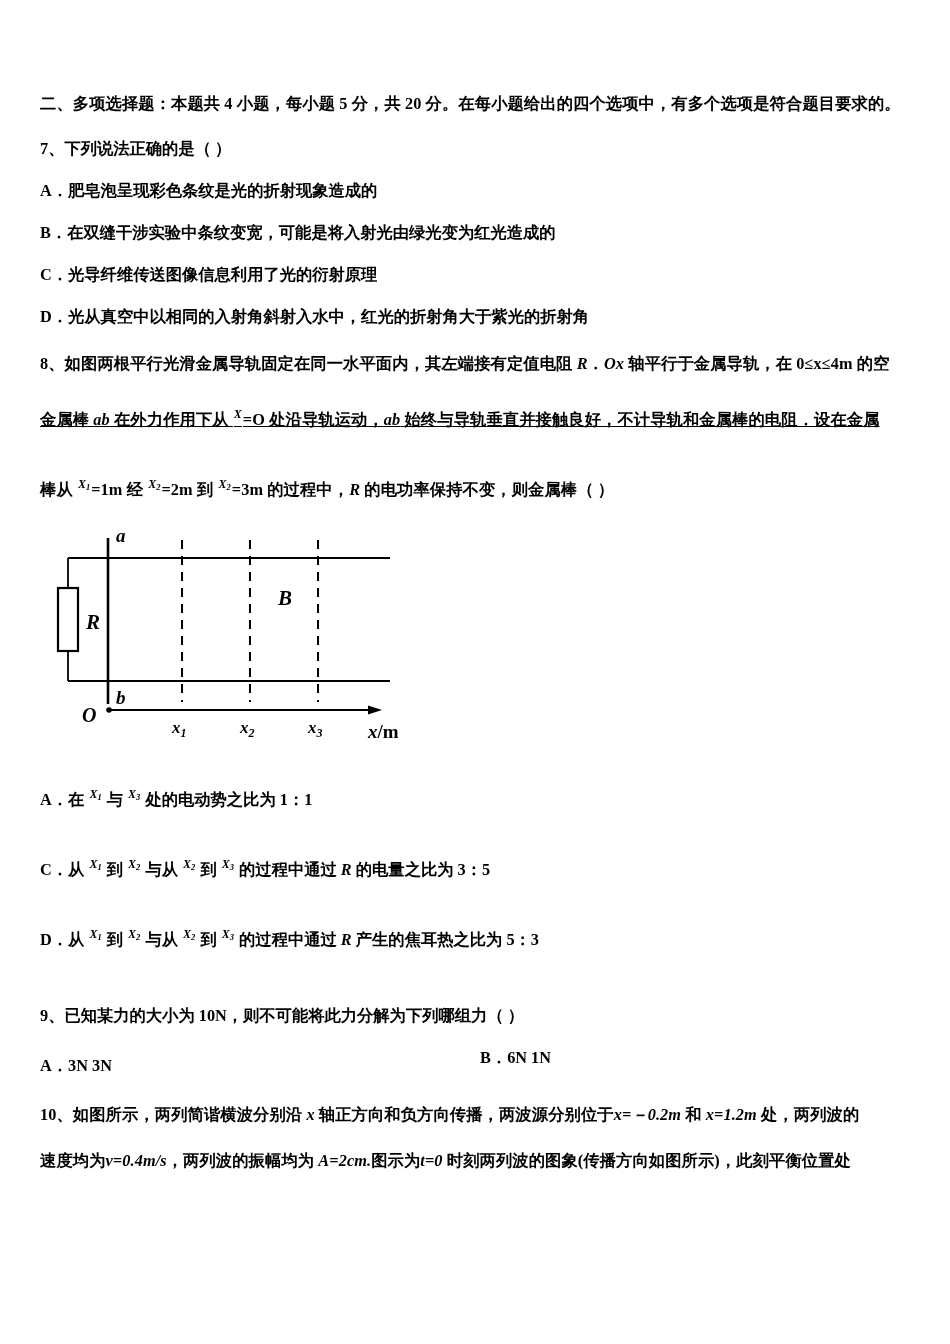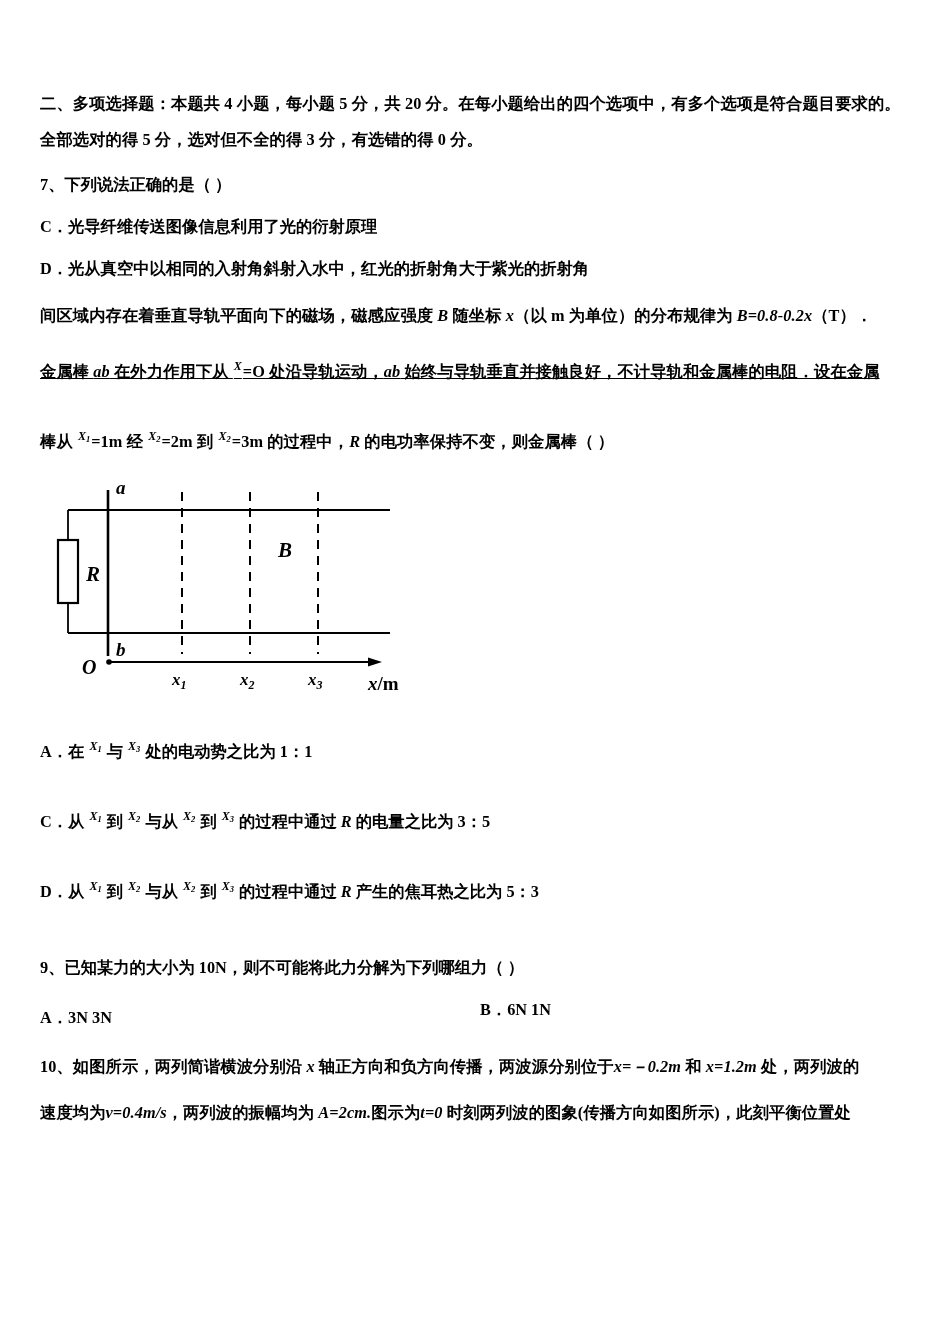--- a/index.html
+++ b/index.html
@@ -117,36 +117,37 @@
   .nowrap { white-space: nowrap; }
 </style>
 </head>
 <body>
 
 <div class="page">
   <div class="content">
 
     <div class="sec-head">
       <p class="para">二、多项选择题：本题共 4 小题，每小题 5 分，共 20 分。在每小题给出的四个选项中，有多个选项是符合题目要求的。</p>
-      <p class="para">全部选对的得 5 分，选对但不全的得 3 分，有选错的得 0 分。</p>
     </div>
 
     <div id="q7">
       <p class="qline" id="q7-stem"><span>7、</span><span>下列说法正确的是（      ）</span></p>
 
-
+      <p class="opt q7-opt"><span>A．</span><span>肥皂泡呈现彩色条纹是光的折射现象造成的</span></p>
+
+      <p class="opt q7-opt"><span>B．</span><span>在双缝干涉实验中条纹变宽，可能是将入射光由绿光变为红光造成的</span></p>
 
       <p class="opt q7-opt"><span>C．</span><span>光导纤维传送图像信息利用了光的衍射原理</span></p>
 
       <p class="opt q7-opt"><span>D．</span><span>光从真空中以相同的入射角斜射入水中，红光的折射角大于紫光的折射角</span></p>
     </div>
 
     <div id="q8-block">
-
-      <p class="para" id="q8-line2"><span>间区域内存在着垂直导轨平面向下的磁场，磁感应强度 </span><span class="bi">B</span><span> 随坐标 </span><span class="it">x</span><span>（以 m 为单位）的分布规律为 </span><span class="bi">B=0.8-0.2x</span><span>（T）．</span></p>
+      <p class="para"><span>8、如图两根平行光滑金属导轨固定在同一水平面内，其左端接有定值电阻 </span><span class="bi">R</span><span>．</span><span class="bi">Ox</span><span> 轴平行于金属导轨，在 0≤x≤4m 的空</span></p>
+
 
       <p class="para" id="q8-line3"><span>金属棒 </span><span class="bi">ab</span><span> 在外力作用下从 </span><span class="xsub">X</span><span>=O 处沿导轨运动，</span><span class="bi">ab</span><span> 始终与导轨垂直并接触良好，不计导轨和金属棒的电阻．设在金属</span></p>
 
       <p class="para" id="q8-line4"><span>棒从 </span><span class="xsub"><span>X</span><sub>1</sub></span><span>=1m 经 </span><span class="xsub"><span>X</span><sub>2</sub></span><span>=2m 到 </span><span class="xsub"><span>X</span><sub>2</sub></span><span>=3m 的过程中，</span><span class="bi">R</span><span> 的电功率保持不变，则金属棒（      ）</span></p>
 
       <div class="figure-wrap">
         <svg class="fig-svg" width="400" height="215" viewBox="0 0 400 215" xmlns="http://www.w3.org/2000/svg">
 
           <line x1="18" y1="32" x2="340" y2="32" stroke="#000" stroke-width="1.8"></line>
 

